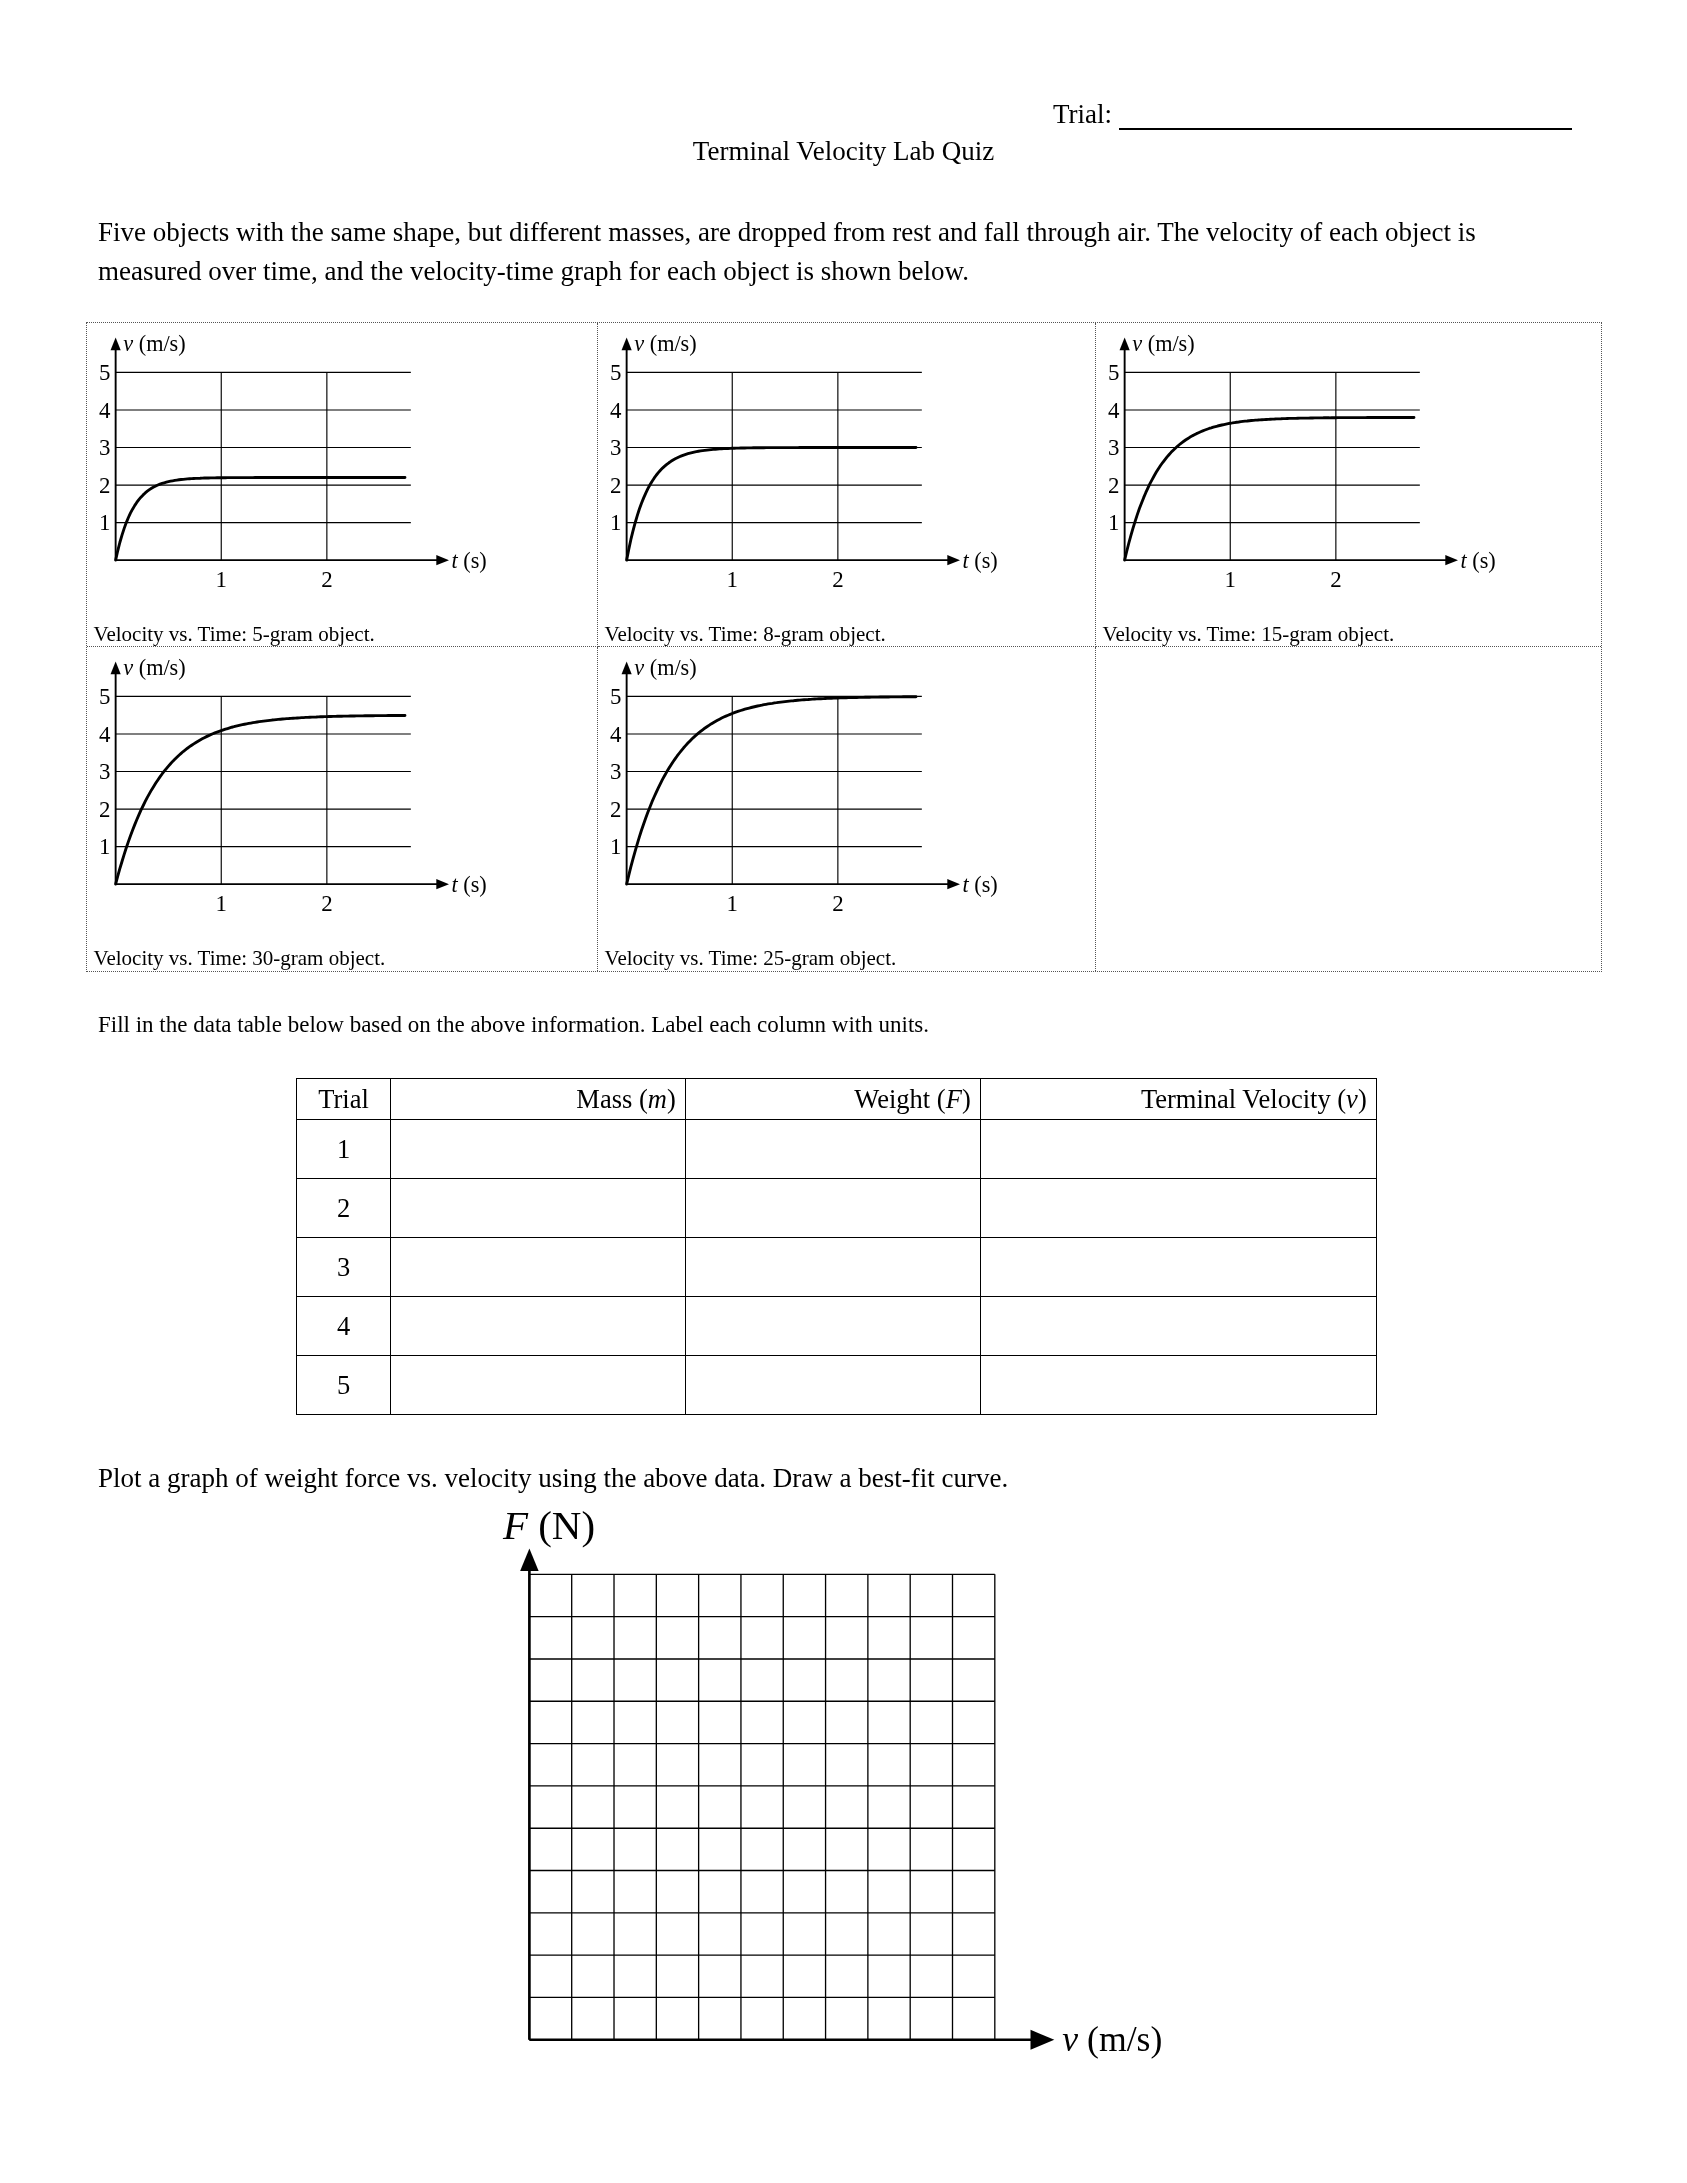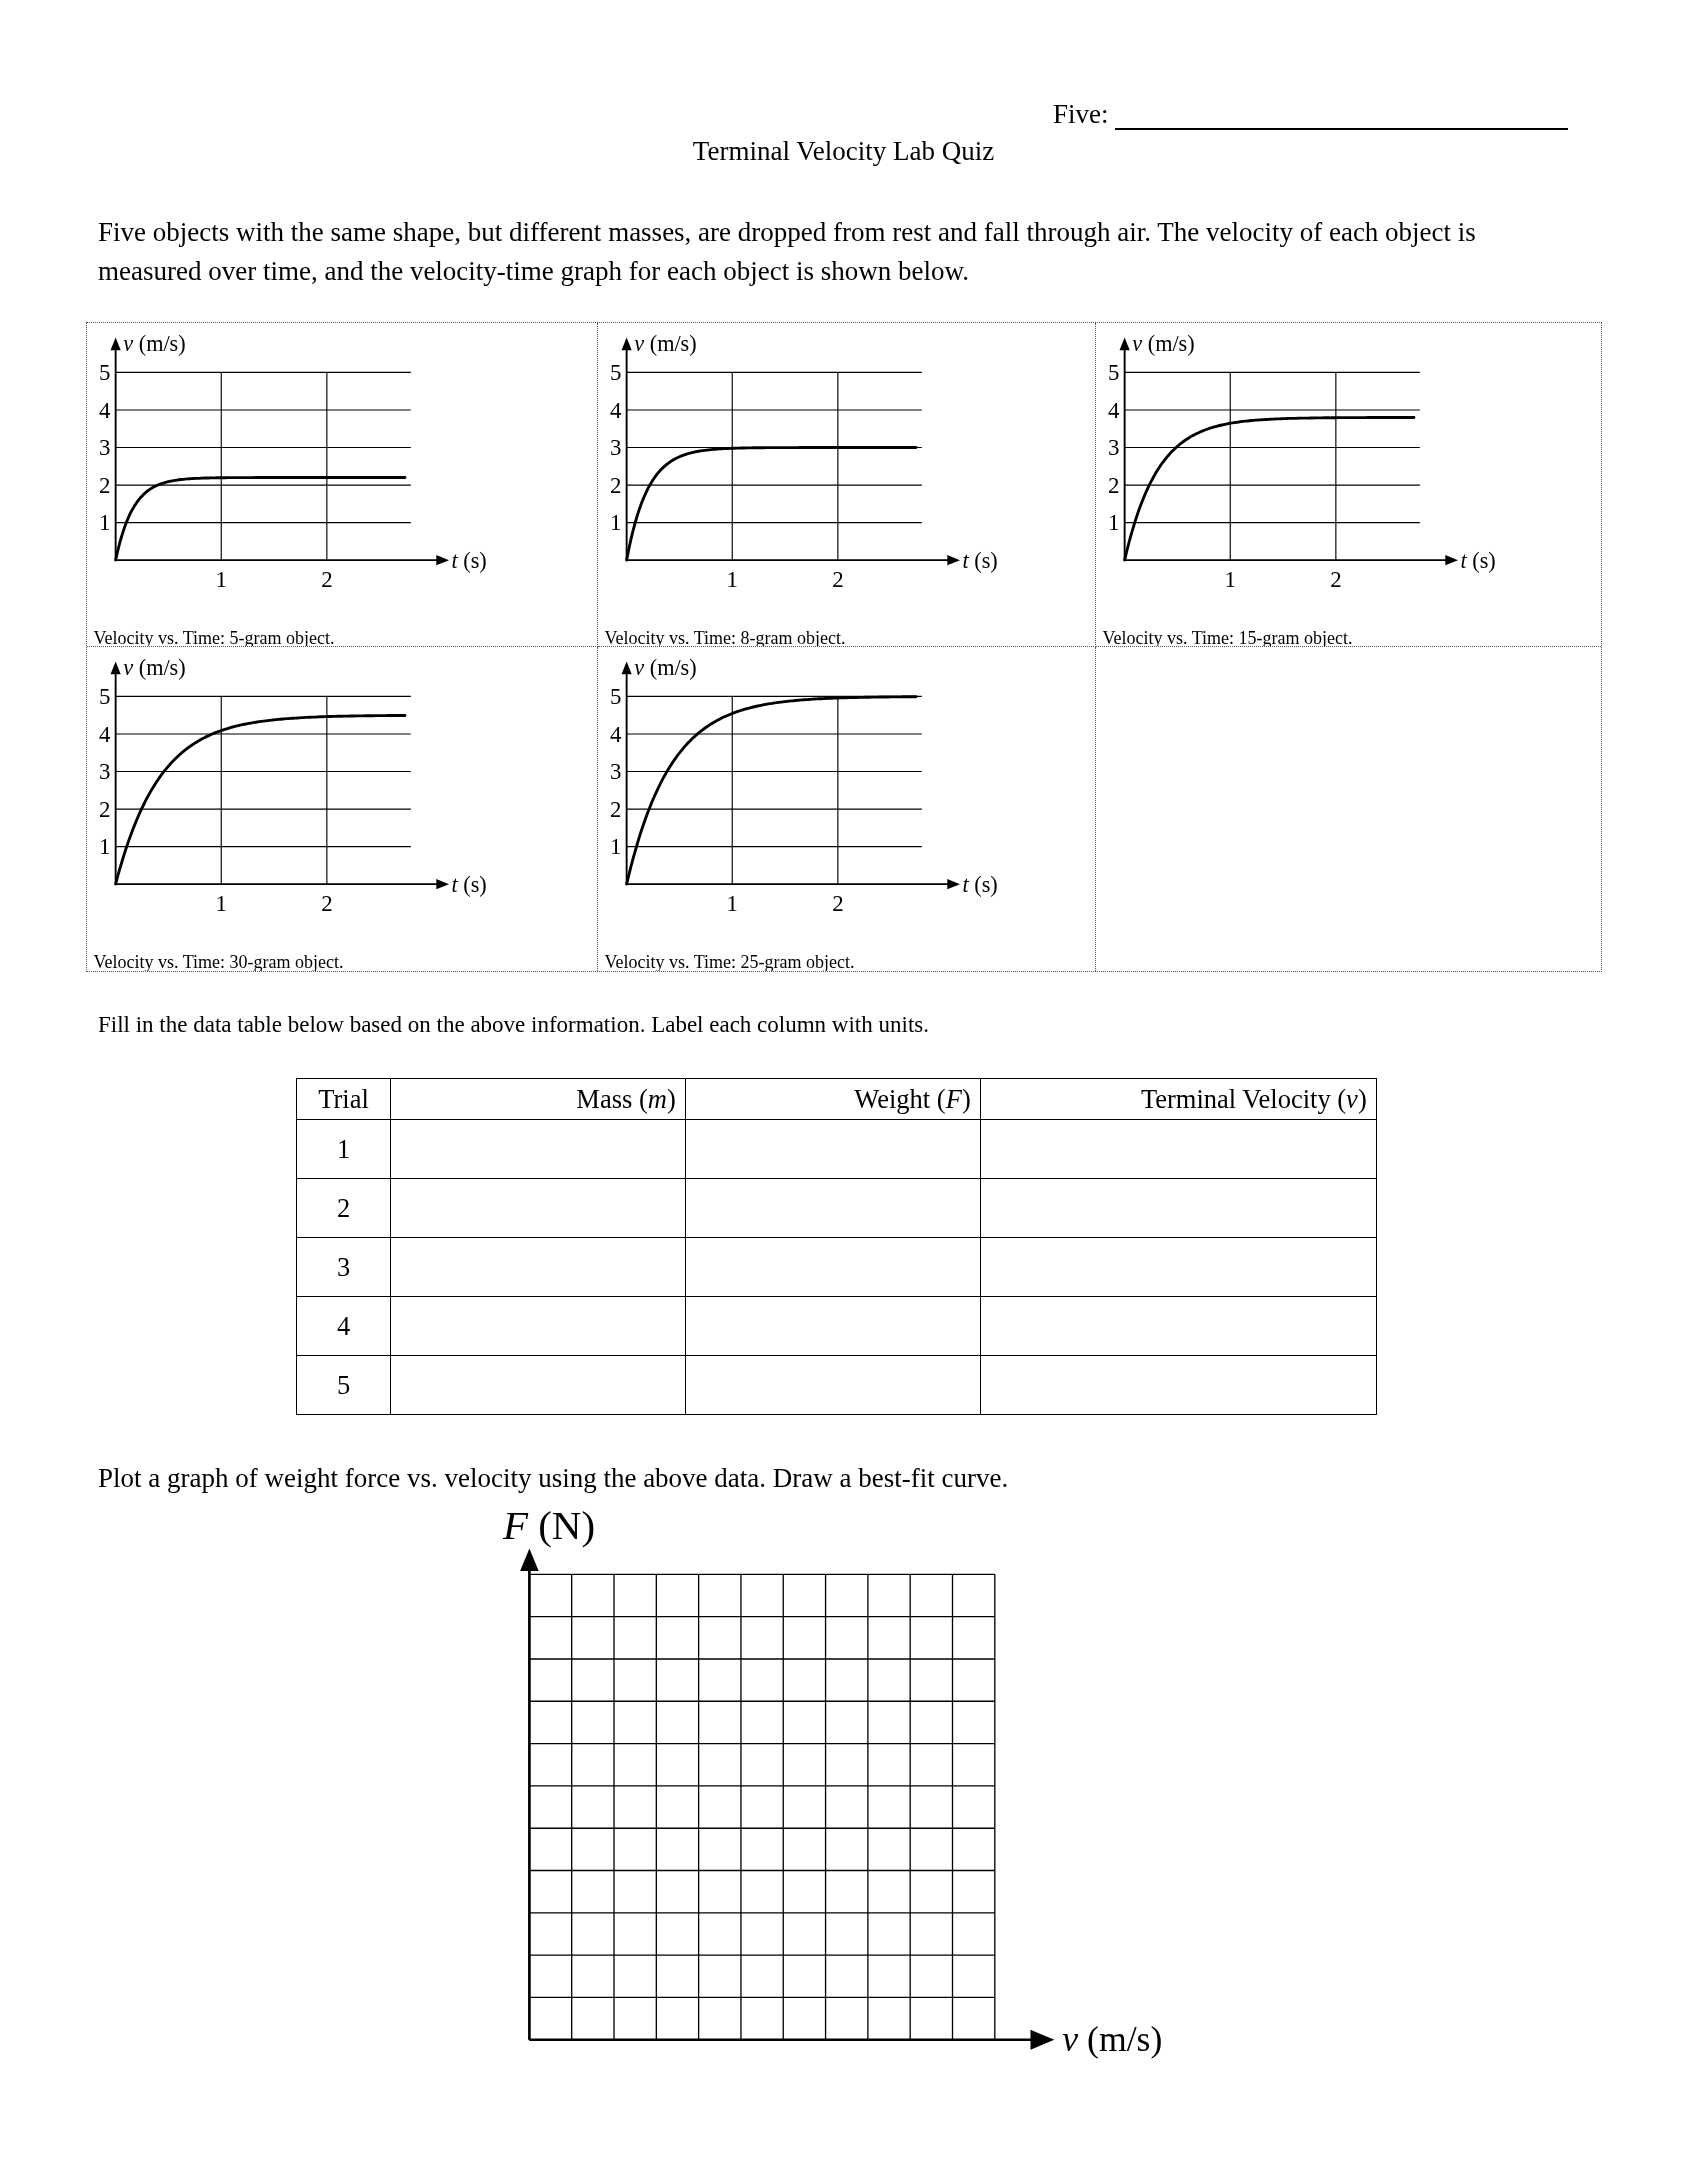--- a/index.html
+++ b/index.html
@@ -17,21 +17,21 @@
 
   #graphs-box {
     top:322px; left:86px; width:1516px; box-sizing:border-box;
     border:1.3px dotted #555;
     display:grid; grid-template-columns:511px 498px 505px; grid-template-rows:324px 324px;
   }
   .gcell { padding:2.6px 0 0 6.6px; overflow:hidden; box-sizing:border-box; }
   .br { border-right:1.3px dotted #555; }
   .bb { border-bottom:1.3px dotted #555; }
   svg.mini { display:block; width:439px; height:auto; }
-  .caption { font-size:18px; line-height:1.05; margin-top:17px; }
+  .caption { font-size:21px; line-height:1.05; margin-top:11px; }
 
   #fill-instruction { top:1012px; left:98px; width:1469px; font-size:23px; }
 
   #data-table { top:1078px; left:296px; border-collapse:collapse; table-layout:fixed; }
   #data-table th, #data-table td { border:1.3px solid #000; font-size:26.5px; font-weight:normal; padding:0 9.3px; }
   #data-table th { height:40px; text-align:right; }
   #data-table th.c-trial { text-align:center; padding:0 20px; }
   #data-table td { height:58px; }
   #data-table td.c-trial { text-align:center; }
 
@@ -48,21 +48,21 @@
   .curve { fill:none; stroke:#000; stroke-width:4.5; stroke-linecap:round; stroke-linejoin:round; }
   .axlabel { font-size:35px; }
   .tick { font-size:36px; }
   .biglabel { font-size:62px; }
   .biglabel-x { font-size:54px; }
 </style>
 </head>
 <body>
 
 <div class="abs" id="name-line">
-  <span>Five:</span>
+  <span>Trial:</span>
   <span id="name-underline"></span>
 </div>
 
 <div class="abs" id="page-title">Terminal Velocity Lab Quiz</div>
 
 <div class="abs" id="intro">Five objects with the same shape, but different masses, are dropped from rest and fall through air.  The velocity of each object is measured over time, and the velocity-time graph for each object is shown below.</div>
 
 <div class="abs" id="graphs-box">
   <div class="gcell br bb">
     <div>

